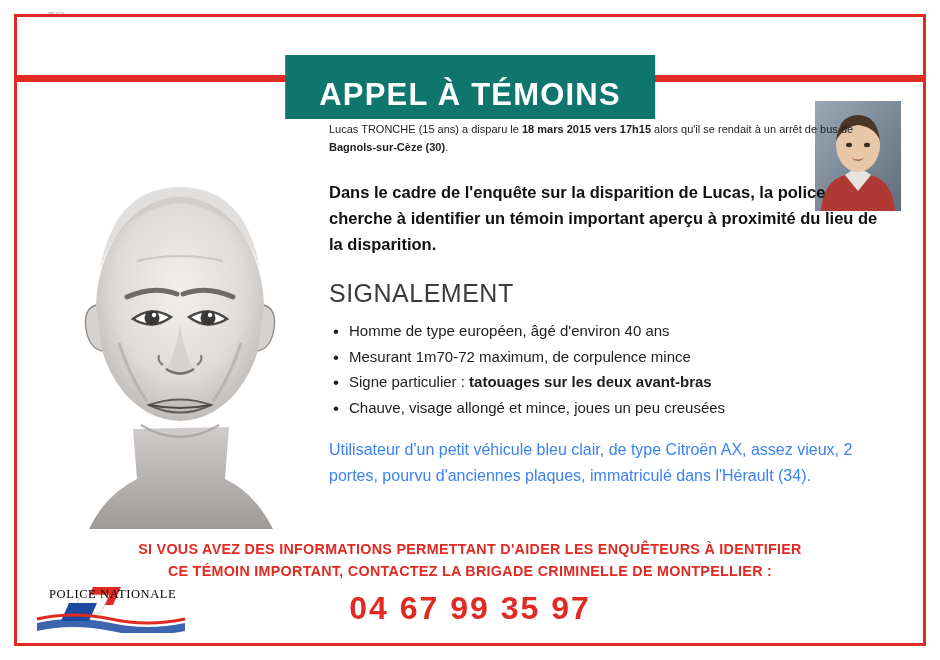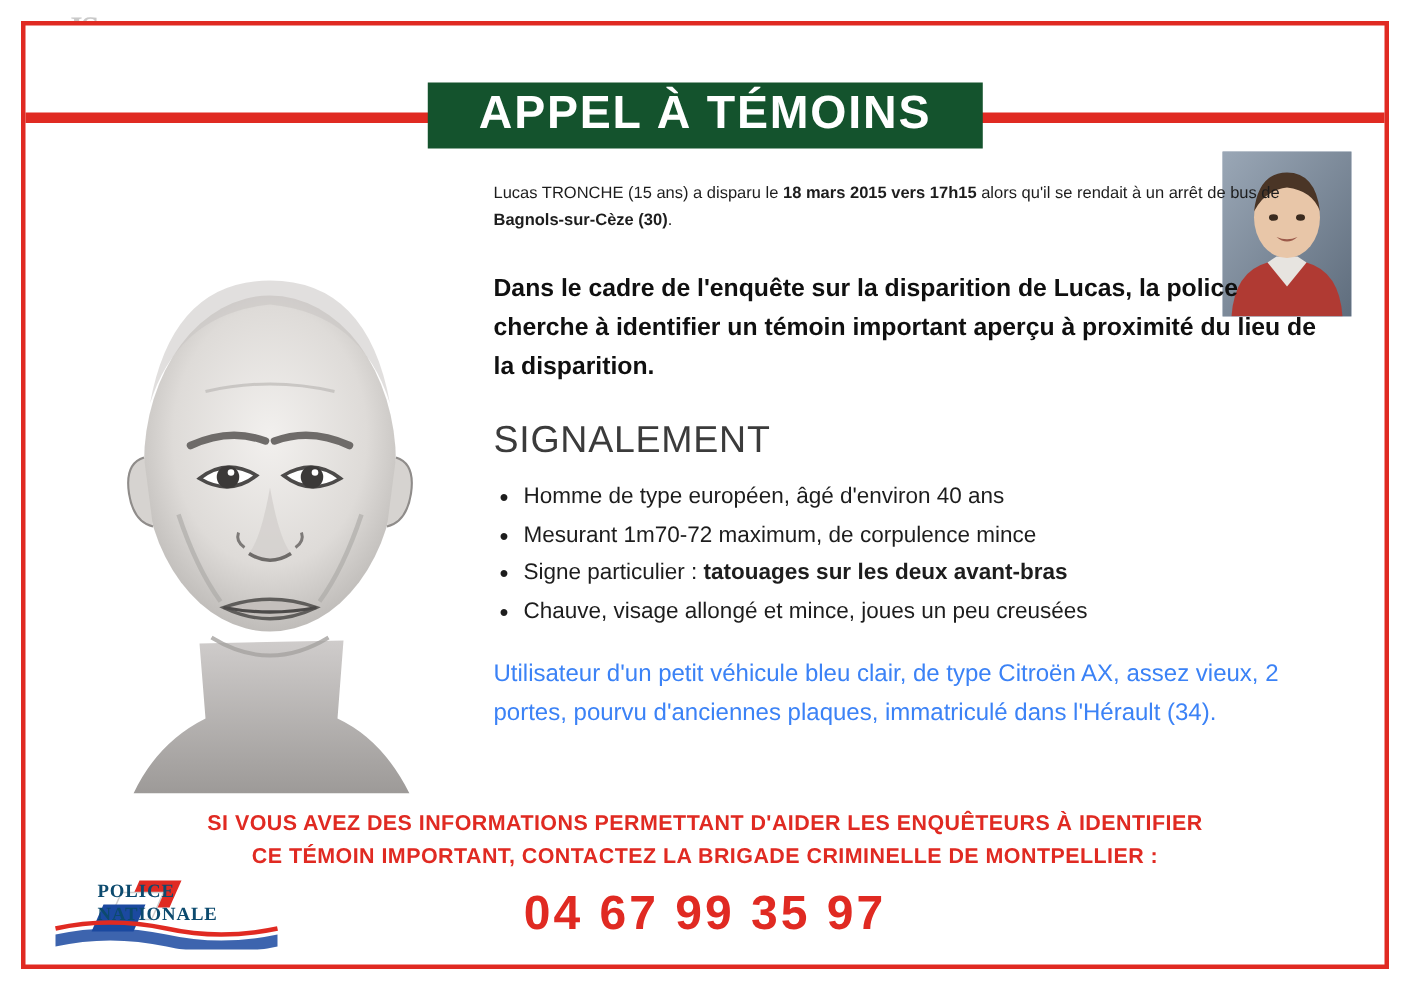--- a/index.html
+++ b/index.html
@@ -47,26 +47,26 @@
     height: 7px;
     background: #e02a22;
   }
   .banner-bar-left { left: 0; width: 290px; }
   .banner-bar-right { right: 0; width: 290px; }
   .banner-title {
     position: absolute;
     left: 50%;
     top: 0;
     transform: translateX(-50%);
-    background: #14532d;
+    background: #0f766e;
     color: #ffffff;
     font-size: 31px;
     font-weight: bold;
     letter-spacing: 1.2px;
-    padding: 4px 34px 9px 34px;
+    padding: 24px 34px 9px 34px;
     white-space: nowrap;
     line-height: 1;
   }
 
   
   .sketch-wrap {
     position: absolute;
     left: 28px;
     top: 112px;
     width: 270px;
@@ -177,26 +177,26 @@
   
   .logo {
     position: absolute;
     left: 18px;
     bottom: 10px;
     width: 152px;
     height: 48px;
   }
   .logo-text {
     position: absolute;
-    left: 30px;
+    left: 14px;
     top: 2px;
     font-size: 12.5px;
-    font-weight: bold;
+    font-weight: normal;
     letter-spacing: 0.6px;
-    color: #0c4a6e;
+    color: #000000;
     font-family: "Liberation Serif", serif;
   }
 
   
   .corner-mark {
     position: absolute;
     font-family: "Liberation Serif", serif;
     color: #c9c9c9;
     font-size: 22px;
     font-weight: bold;

